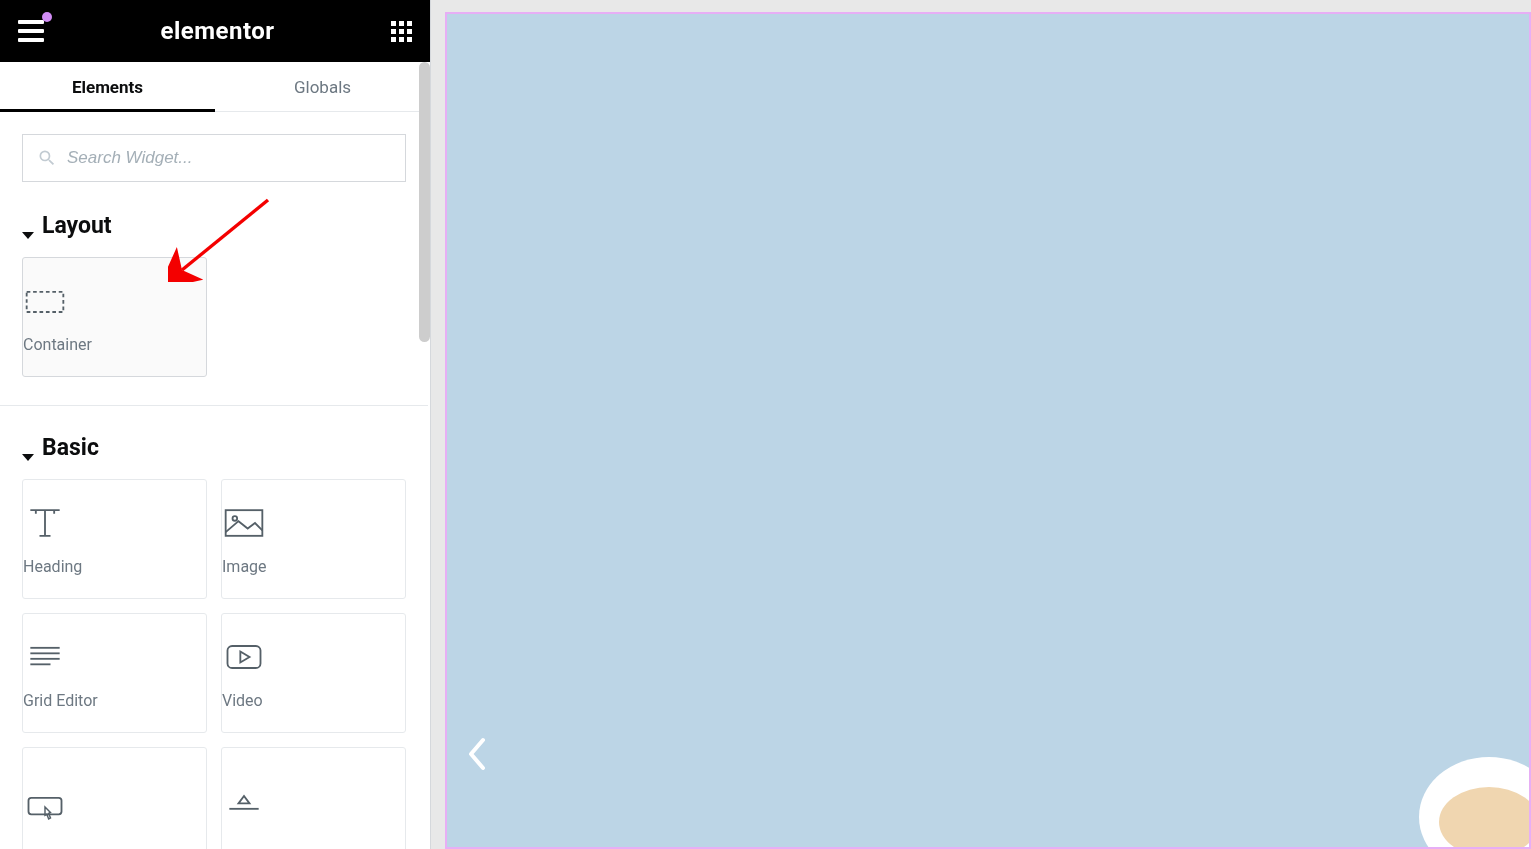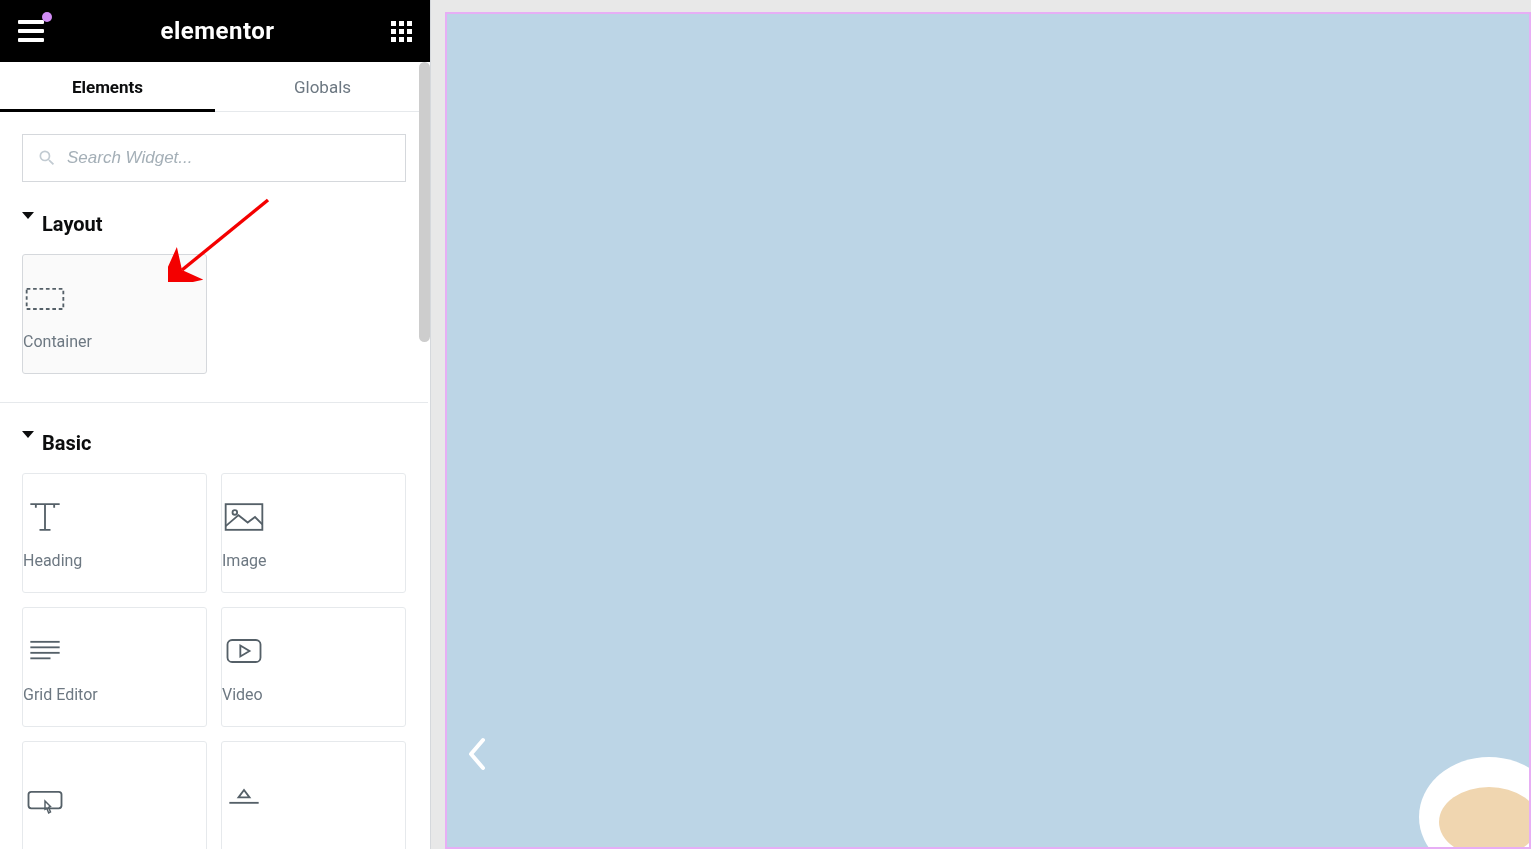--- a/index.html
+++ b/index.html
@@ -23,21 +23,21 @@
   .tab.active { color: #0c0d0e; font-weight: 700; }
   .tab.active::after { content: ""; position: absolute; left: 0; bottom: -1px; width: 100%; height: 3px; background: #000; }
 
   .panel-body { flex: 1; overflow-y: auto; padding: 22px 24px 0 22px; }
 
   .search-wrap { border: 1px solid #d5d8dc; height: 48px; display: flex; align-items: center; padding: 0 14px; gap: 10px; margin-bottom: 30px; }
   .search-wrap svg { width: 20px; height: 20px; fill: #c2cbd2; }
   .search-wrap input { flex: 1; border: none; outline: none; font-size: 17px; color: #555; font-style: italic; background: transparent; }
   .search-wrap input::placeholder { color: #a4afb7; font-style: italic; }
 
-  .section-title { display: flex; align-items: flex-start; gap: 8px; font-size: 20px; font-weight: 700; color: #0c0d0e; margin-bottom: 18px; cursor: pointer; }
+  .section-title { display: flex; align-items: flex-end; gap: 8px; font-size: 23px; font-weight: 700; color: #0c0d0e; margin-bottom: 18px; cursor: pointer; }
   .section-title .caret { width: 0; height: 0; border-left: 6px solid transparent; border-right: 6px solid transparent; border-top: 7px solid #0c0d0e; }
 
   .widget-grid { display: grid; grid-template-columns: 1fr 1fr; gap: 14px; margin-bottom: 28px; }
   .widget { border: 1px solid #e6e9ec; border-radius: 3px; height: 120px; display: flex; flex-direction: column; align-items: flex-start; justify-content: center; gap: 14px; cursor: grab; background: #fff; }
   .widget.hover { background: #fafafa; border-color:#d5d8dc; }
   .widget .icon-slot { height: 40px; display: flex; align-items: center; justify-content: center; }
   .widget .icon-slot svg { width: 44px; height: 40px; }
   .widget .label { font-size: 16px; color: #6d7882; }
 
   .section-divider { height: 1px; background: #e6e9ec; margin: 0 -22px 28px -22px; }

